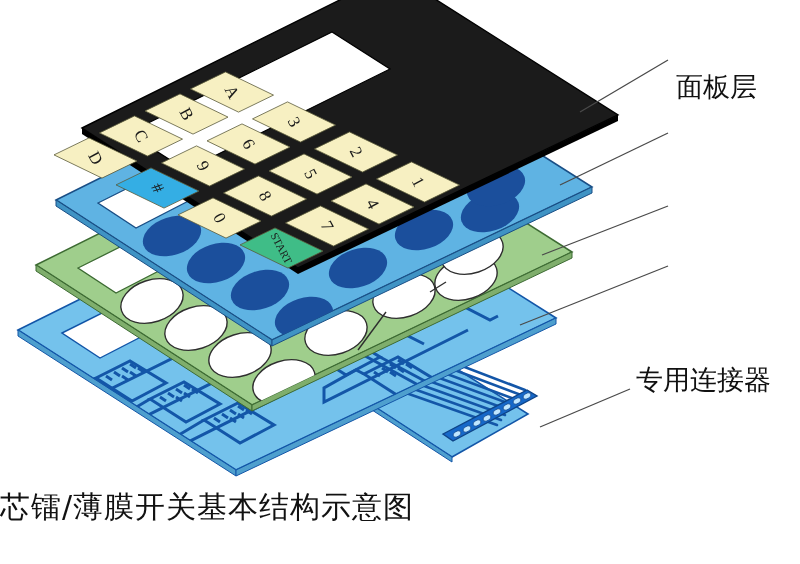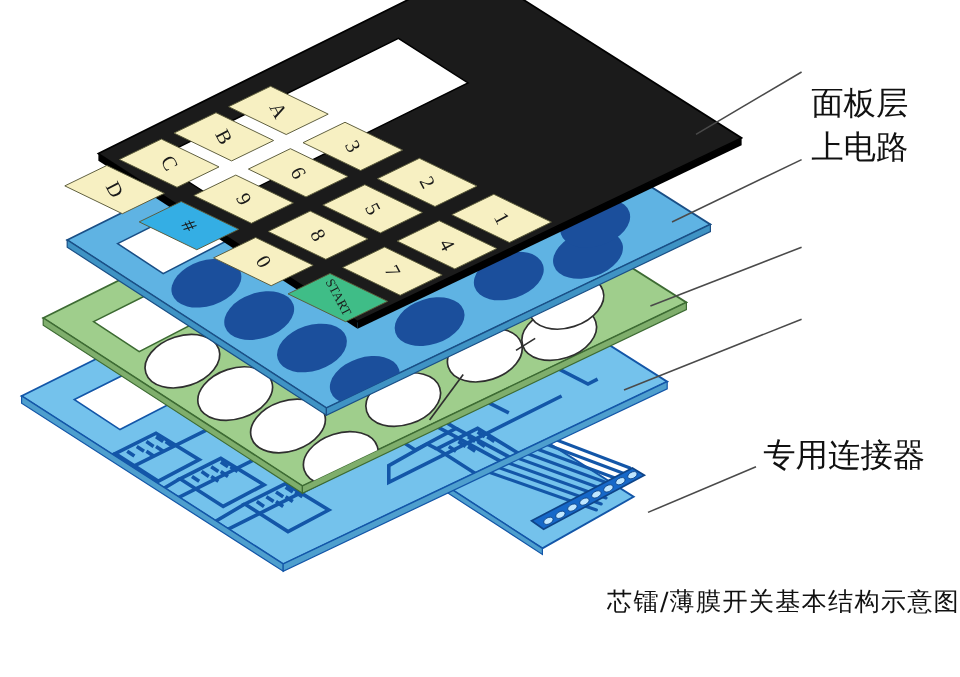--- a/index.html
+++ b/index.html
@@ -2,22 +2,22 @@
 <html><head>
 <meta charset="utf-8">
 <style>
   html,body{margin:0;padding:0;background:#ffffff;}
   body{width:800px;height:564px;overflow:hidden;
        font-family:"Liberation Sans","DejaVu Sans",sans-serif;}
   #stage{position:relative;width:800px;height:564px;background:#fff;}
   svg#art{position:absolute;left:0;top:0;width:800px;height:564px;display:block;}
   .lbl{position:absolute;font-size:27px;line-height:1;color:#111;
        font-family:"DejaVu Sans","Liberation Sans",sans-serif;white-space:nowrap;}
-  .caption{position:absolute;left:0;top:487px;width:800px;text-align:right;
-           font-size:21px;color:#111;letter-spacing:1px;
+  .caption{position:absolute;left:0;top:487px;width:800px;text-align:left;
+           font-size:30px;color:#111;letter-spacing:1px;
            font-family:"DejaVu Sans","Liberation Sans",sans-serif;}
   .keytxt{font-family:"Liberation Serif","DejaVu Serif",serif;font-weight:400;}
 </style>
 </head>
 <body>
 
 <div id="stage">
 
   <svg id="art" viewBox="0 0 800 564">
     <defs>
@@ -232,17 +232,16 @@
     <g id="leaders" stroke="#4a4a4a" stroke-width="1.3" fill="none">
         <path d="M668,60 L580,112"></path>
         <path d="M668,133 L560,185"></path>
         <path d="M668,206 L542,255"></path>
         <path d="M668,266 L520,325"></path>
         <path d="M630,389 L540,427"></path>
       </g>
   </svg>
 
   <div class="lbl" style="left:676px;top:37px;margin-top:36px;">面板层</div>
-  <div class="lbl" style="left:676px;top:110px;">上电路</div>
   <div class="lbl" style="left:636px;top:366px;">专用连接器</div>
 
   <div class="caption">芯镭/薄膜开关基本结构示意图</div>
 </div>
 
 </body></html>

